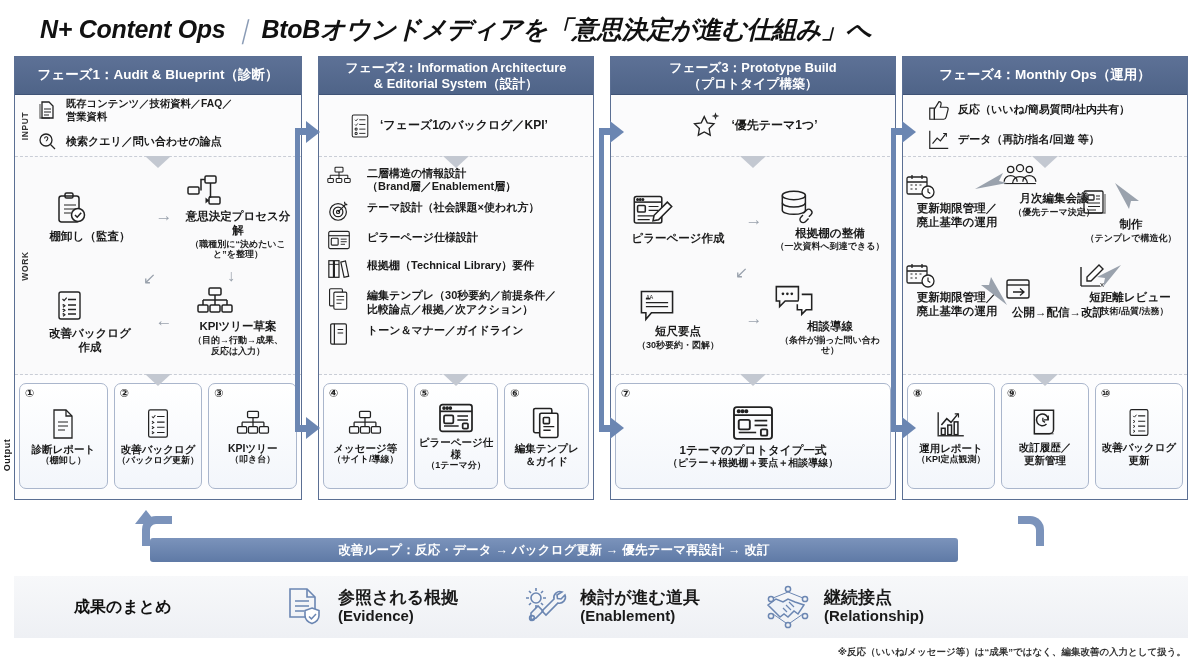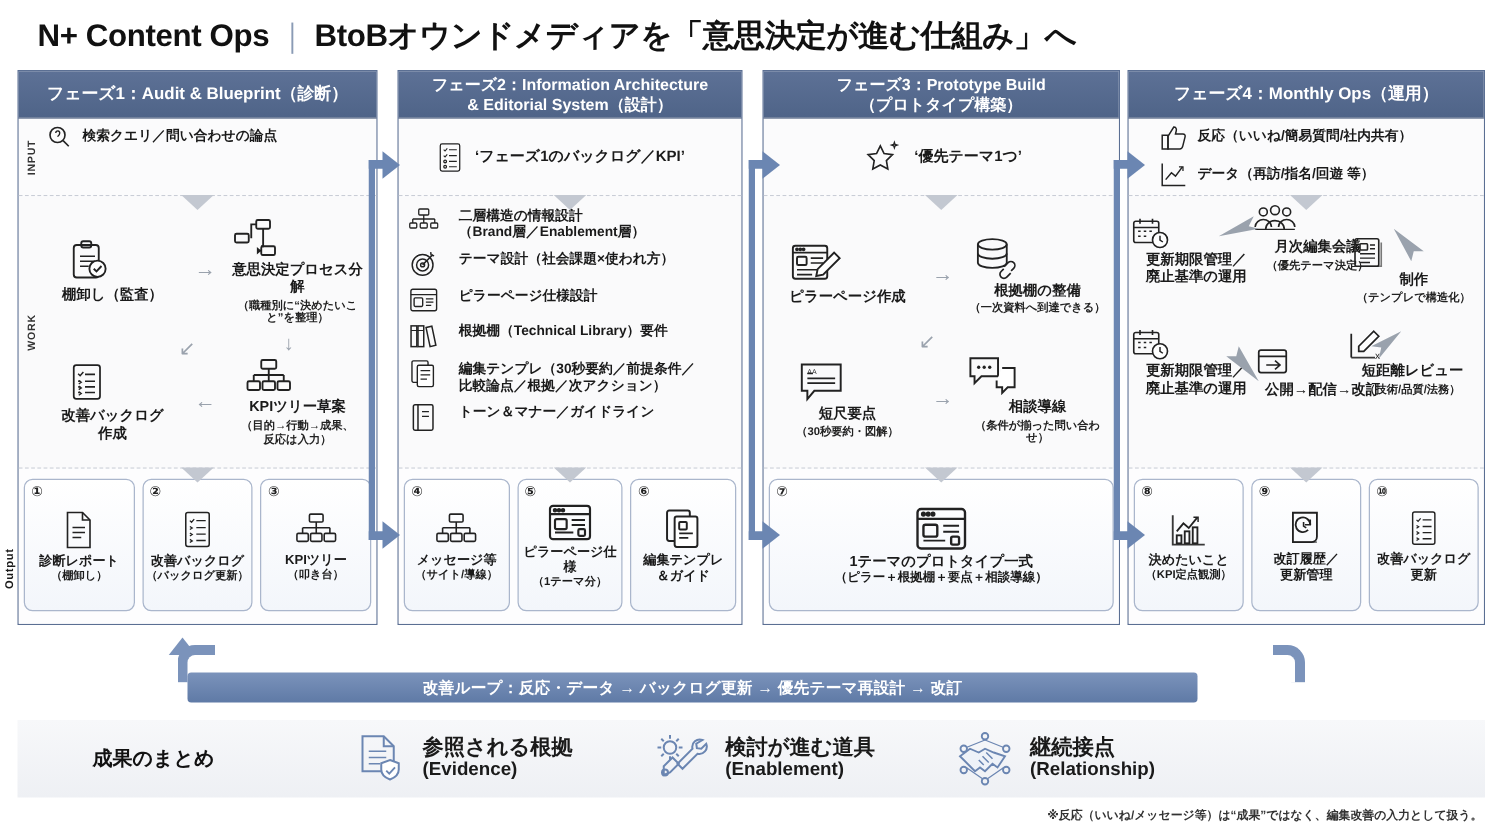--- a/index.html
+++ b/index.html
@@ -3,23 +3,23 @@
 <meta charset="utf-8">
 <style>
   * { box-sizing: border-box; margin:0; padding:0; }
   body {
     width:1200px; height:670px; background:#ffffff; overflow:hidden;
     font-family:"Liberation Sans","DejaVu Sans",sans-serif;
     color:#1a1a1a; position:relative;
   }
   
   .title {
-    position:absolute; left:30px; top:10px; width:1150px; height:38px;
+    position:absolute; left:40px; top:10px; width:1150px; height:38px;
     font-size:25px; font-weight:bold; letter-spacing:-0.3px;
-    white-space:nowrap; color:#111111; line-height:38px;
+    white-space:nowrap; color:#111111; line-height:38px;font-style:italic;
   }
   .title .sep { color:#8a9bb5; font-weight:normal; padding:0 6px; }
 
   
   .phase {
     position:absolute; top:56px; height:444px;
     border:1px solid #5b6f93; background:#ffffff;
   }
   #phase1 { left:14px;  width:288px; }
   #phase2 { left:318px; width:276px; }
@@ -153,20 +153,31 @@
 </div>
 
 <div class="phase" id="phase1">
   <div class="phase-head">フェーズ1：Audit &amp; Blueprint（診断）</div>
 
   <div class="band input">
     <div class="band-label">
         <span>INPUT</span>
       </div>
     <div class="band-inner">
+      <div class="in-row compact">
+        <span class="ico">
+          <svg width="24" height="24" viewBox="0 0 24 24" fill="none" stroke="#222" stroke-width="1.3">
+            <path d="M7 3h7l4 4v12H7z"></path>
+              <path d="M5 5v14h10" opacity=".65"></path>
+            <path d="M9 10h7M9 13h7M9 16h5" stroke-width="1.1"></path>
+          </svg>
+        </span>
+        <span class="txt" style="white-space:pre-line">既存コンテンツ／技術資料／FAQ／
+営業資料</span>
+      </div>
       <div class="in-row">
         <span class="ico">
           <svg width="24" height="24" viewBox="0 0 24 24" fill="none" stroke="#222" stroke-width="1.3">
             <circle cx="11" cy="10" r="6"></circle>
               <path d="M15.5 14.5L20 19"></path>
             <path d="M9.6 8.4a1.6 1.6 0 113 .7c0 1.1-1.4 1.3-1.4 2.2M11.2 12.8h.02" stroke-width="1.1"></path>
           </svg>
         </span>
         <span class="txt">検索クエリ／問い合わせの論点</span>
       </div>
@@ -696,21 +707,21 @@
         <span>
           <svg width="32" height="32" viewBox="0 0 30 30" fill="none" stroke="#222" stroke-width="1.4">
             <path d="M3 4v22h24" opacity=".9"></path>
             <path d="M6 16l5-6 4 3.5 6.5-8"></path>
             <path d="M18.5 5.5h3.5V9" stroke-width="1.1"></path>
             <rect x="6" y="19" width="3.5" height="6"></rect>
               <rect x="12" y="16" width="3.5" height="9"></rect>
               <rect x="18" y="13" width="3.5" height="12"></rect>
           </svg>
         </span>
-        <div class="cap">決めたいこと</div>
+        <div class="cap">運用レポート</div>
         <div class="cap2">（KPI定点観測）</div>
       </div>
       <div class="ocard">
         <span class="num">⑨</span>
         <span>
           <svg width="32" height="32" viewBox="0 0 30 30" fill="none" stroke="#222" stroke-width="1.4">
             <path d="M5 3h18v18c0 2-1.5 4-4 4H5z"></path>
             <path d="M5 25h18" opacity=".6"></path>
             <path d="M18 12a5.5 5.5 0 10-1.6 3.9"></path>
               <path d="M18 8v4h-4" stroke-width="1.2"></path>

